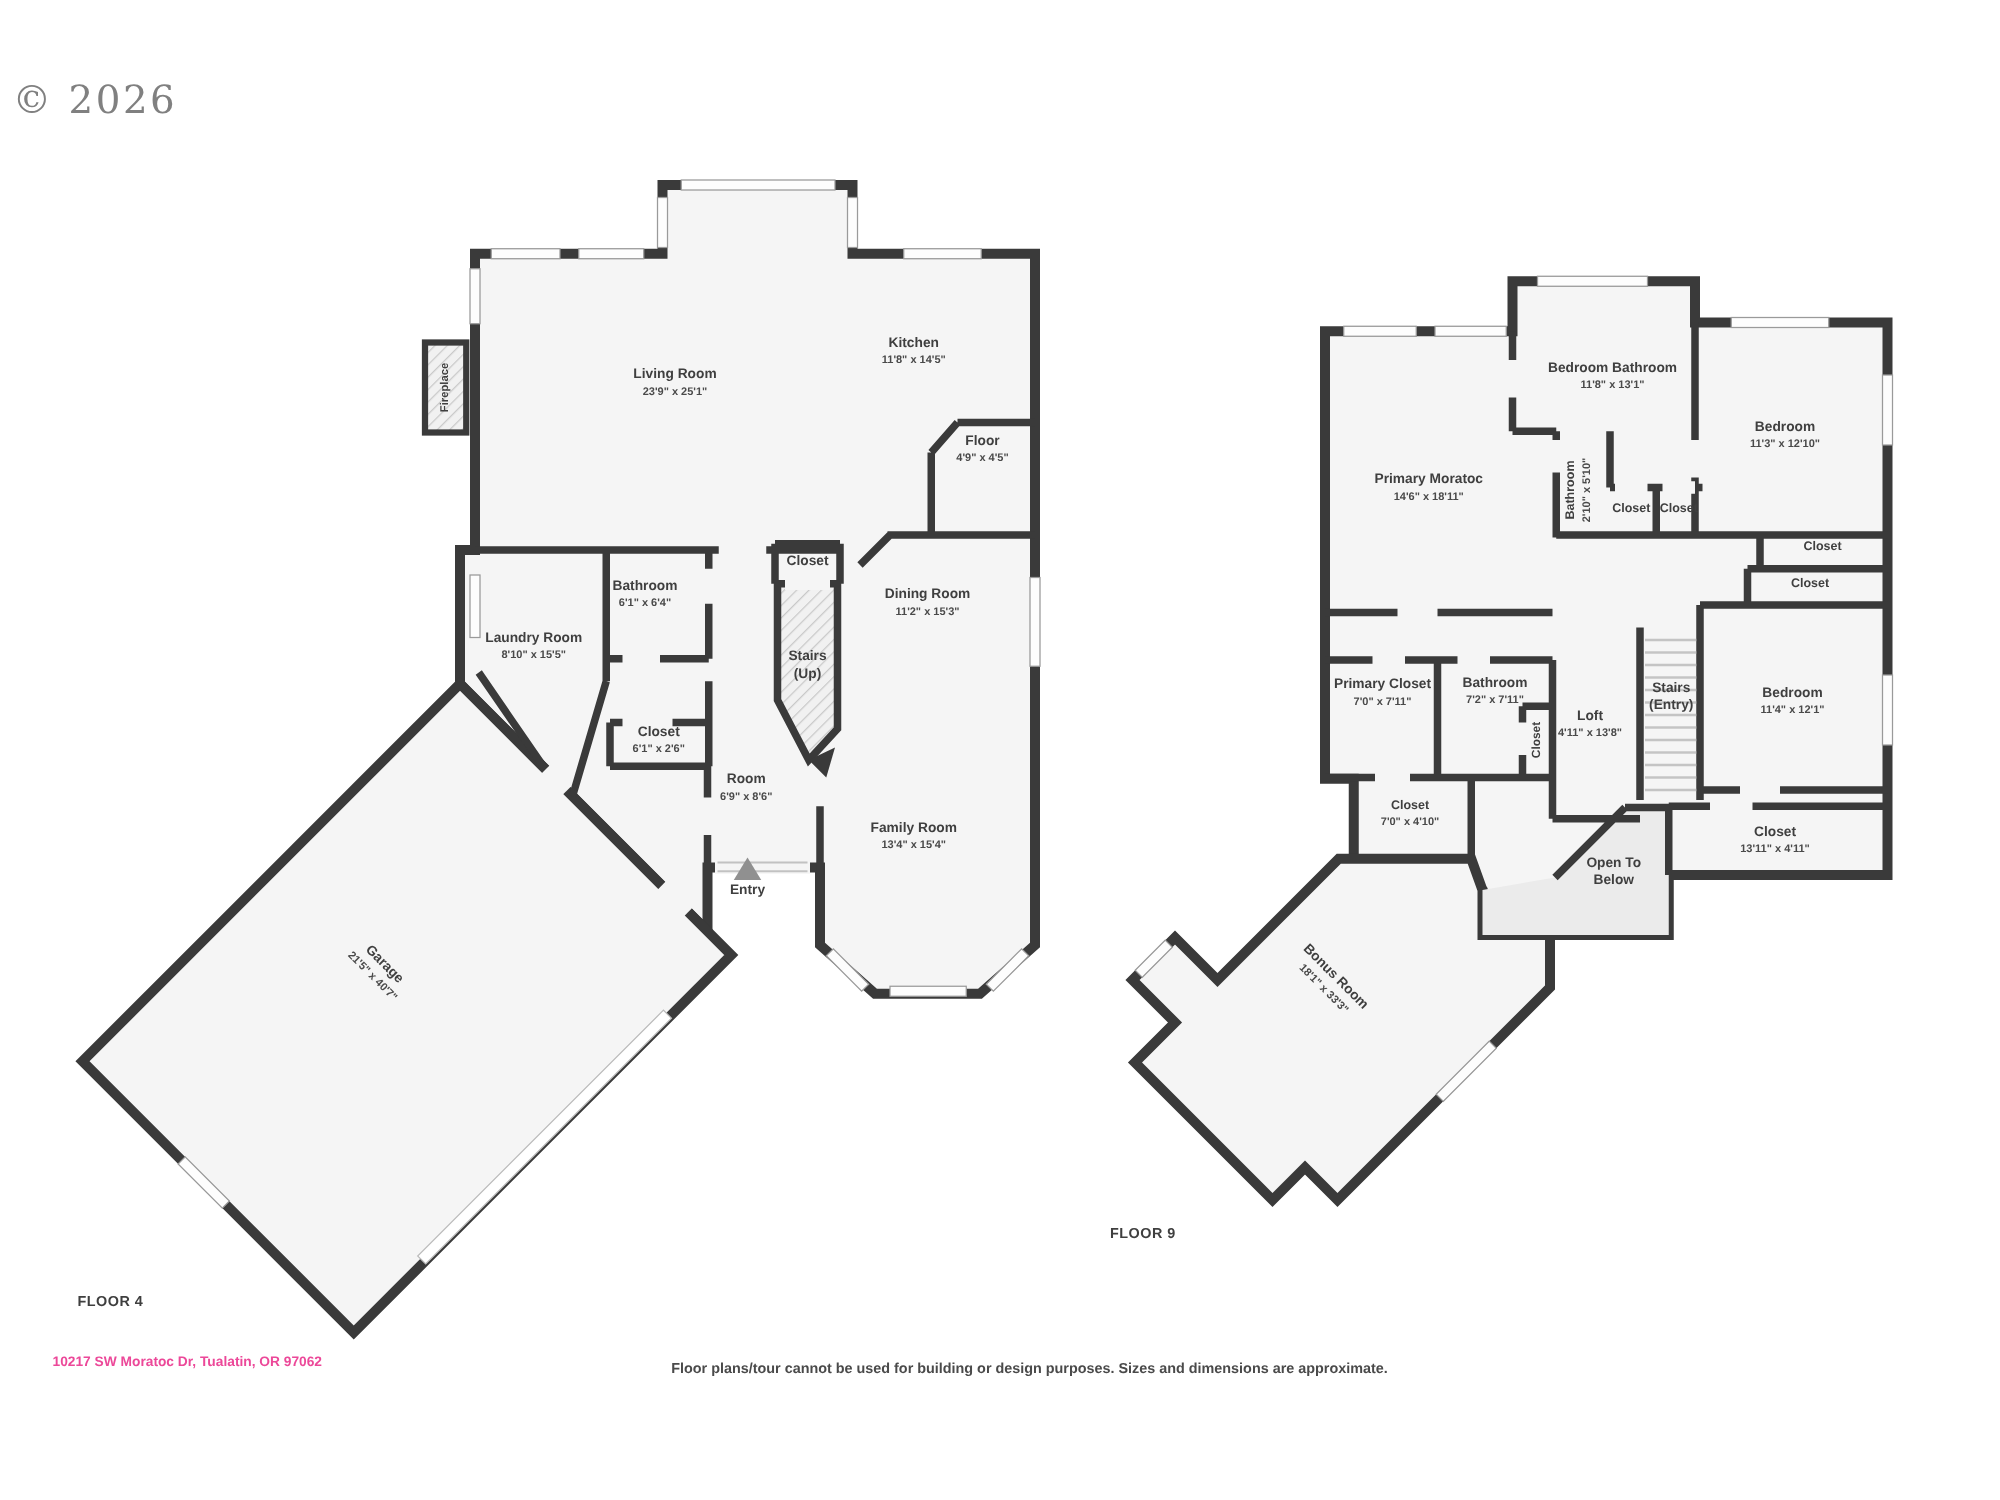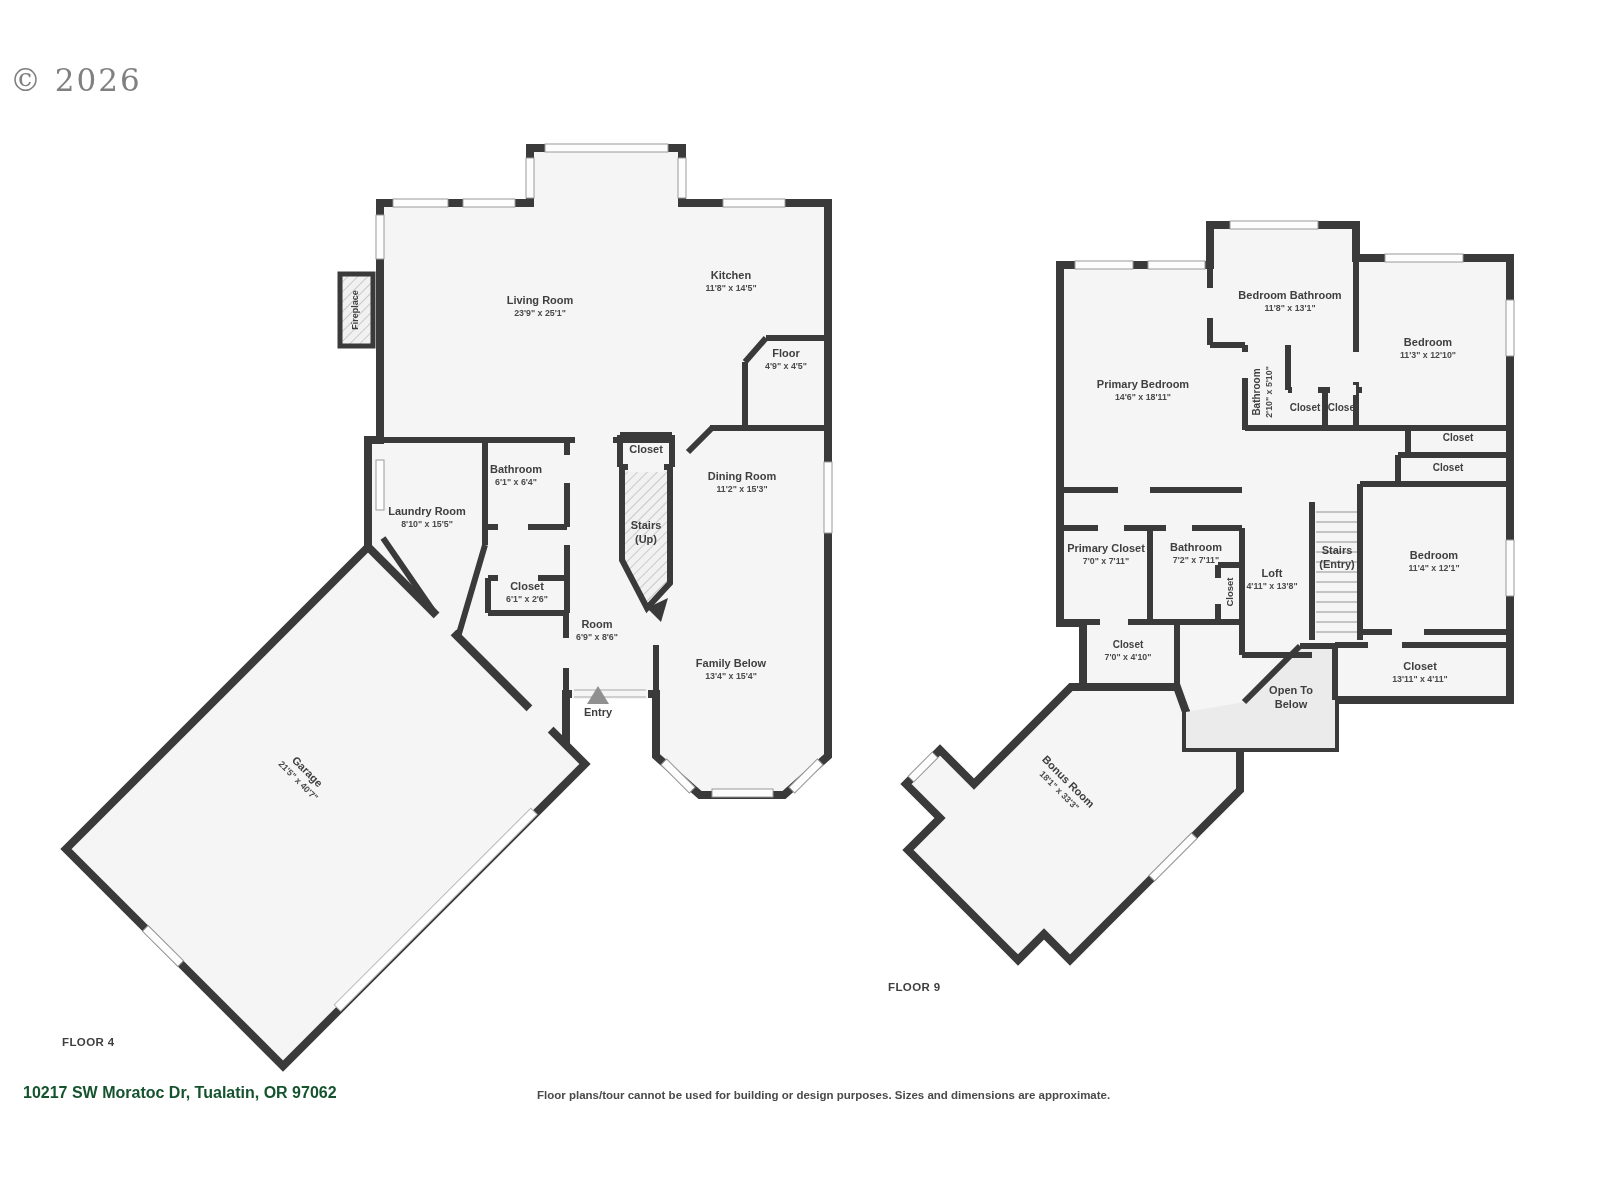--- a/index.html
+++ b/index.html
@@ -9,21 +9,21 @@
   .lbl{position:absolute;transform:translate(-50%,-50%);text-align:center;color:#3f3f3f;
        white-space:nowrap;line-height:1.25;pointer-events:none;}
   .lbl.rot45{transform:translate(-50%,-50%) rotate(45deg);}
   .lbl.rotm90{transform:translate(-50%,-50%) rotate(-90deg);}
   .rname{font-weight:bold;font-size:11px;}
   .rdims{font-weight:bold;font-size:8.8px;color:#4a4a4a;}
   .rname.small{font-size:9px;}
   .floor-tag{position:absolute;font-weight:bold;font-size:11.5px;color:#3f3f3f;letter-spacing:.4px;}
   .copyright{position:absolute;left:10px;top:62px;font-family:"DejaVu Serif", serif;
              font-size:31px;color:#808080;letter-spacing:2px;}
-  .footer-address{position:absolute;left:23px;top:1084px;font-weight:bold;font-size:16px;color:#14532d;}
+  .footer-address{position:absolute;left:42px;top:1084px;font-weight:bold;font-size:11px;color:#ec4899;}
   .footer-disclaimer{position:absolute;left:537px;top:1089px;font-weight:bold;font-size:11.5px;color:#4a4a4a;}
 </style>
 </head>
 <body>
 
 <div id="stage">
 
   <svg id="plan-svg" width="1600" height="1200" viewBox="0 0 1600 1200">
     <defs>
       <pattern id="hatch" width="7" height="7" patternUnits="userSpaceOnUse" patternTransform="rotate(45)">
@@ -189,40 +189,40 @@
   </div>
   <div class="lbl" style="left:742px;top:482px">
     <div class="rname">Dining Room</div>
     <div class="rdims">11'2" x 15'3"</div>
   </div>
   <div class="lbl" style="left:597px;top:630px">
     <div class="rname">Room</div>
     <div class="rdims">6'9" x 8'6"</div>
   </div>
   <div class="lbl" style="left:731px;top:669px">
-    <div class="rname">Family Below</div>
+    <div class="rname">Family Room</div>
     <div class="rdims">13'4" x 15'4"</div>
   </div>
   <div class="lbl" style="left:598px;top:713px">
     <div class="rname">Entry</div>
   </div>
   <div class="lbl rot45" style="left:303px;top:776px">
     <div class="rname">Garage</div>
     <div class="rdims">21'5" x 40'7"</div>
   </div>
   <div class="lbl rotm90" style="left:356px;top:310px">
     <div class="rname small">Fireplace</div>
   </div>
 
   <div class="lbl" style="left:1290px;top:301px">
     <div class="rname">Bedroom Bathroom</div>
     <div class="rdims">11'8" x 13'1"</div>
   </div>
   <div class="lbl" style="left:1143px;top:390px">
-    <div class="rname">Primary Bedroom</div>
+    <div class="rname">Primary Moratoc</div>
     <div class="rdims">14'6" x 18'11"</div>
   </div>
   <div class="lbl rotm90" style="left:1263px;top:392px">
     <div class="rname" style="font-size:10px">Bathroom</div>
     <div class="rdims">2'10" x 5'10"</div>
   </div>
   <div class="lbl" style="left:1305px;top:408px">
     <div class="rname" style="font-size:10px">Closet</div>
   </div>
   <div class="lbl" style="left:1343px;top:408px">

